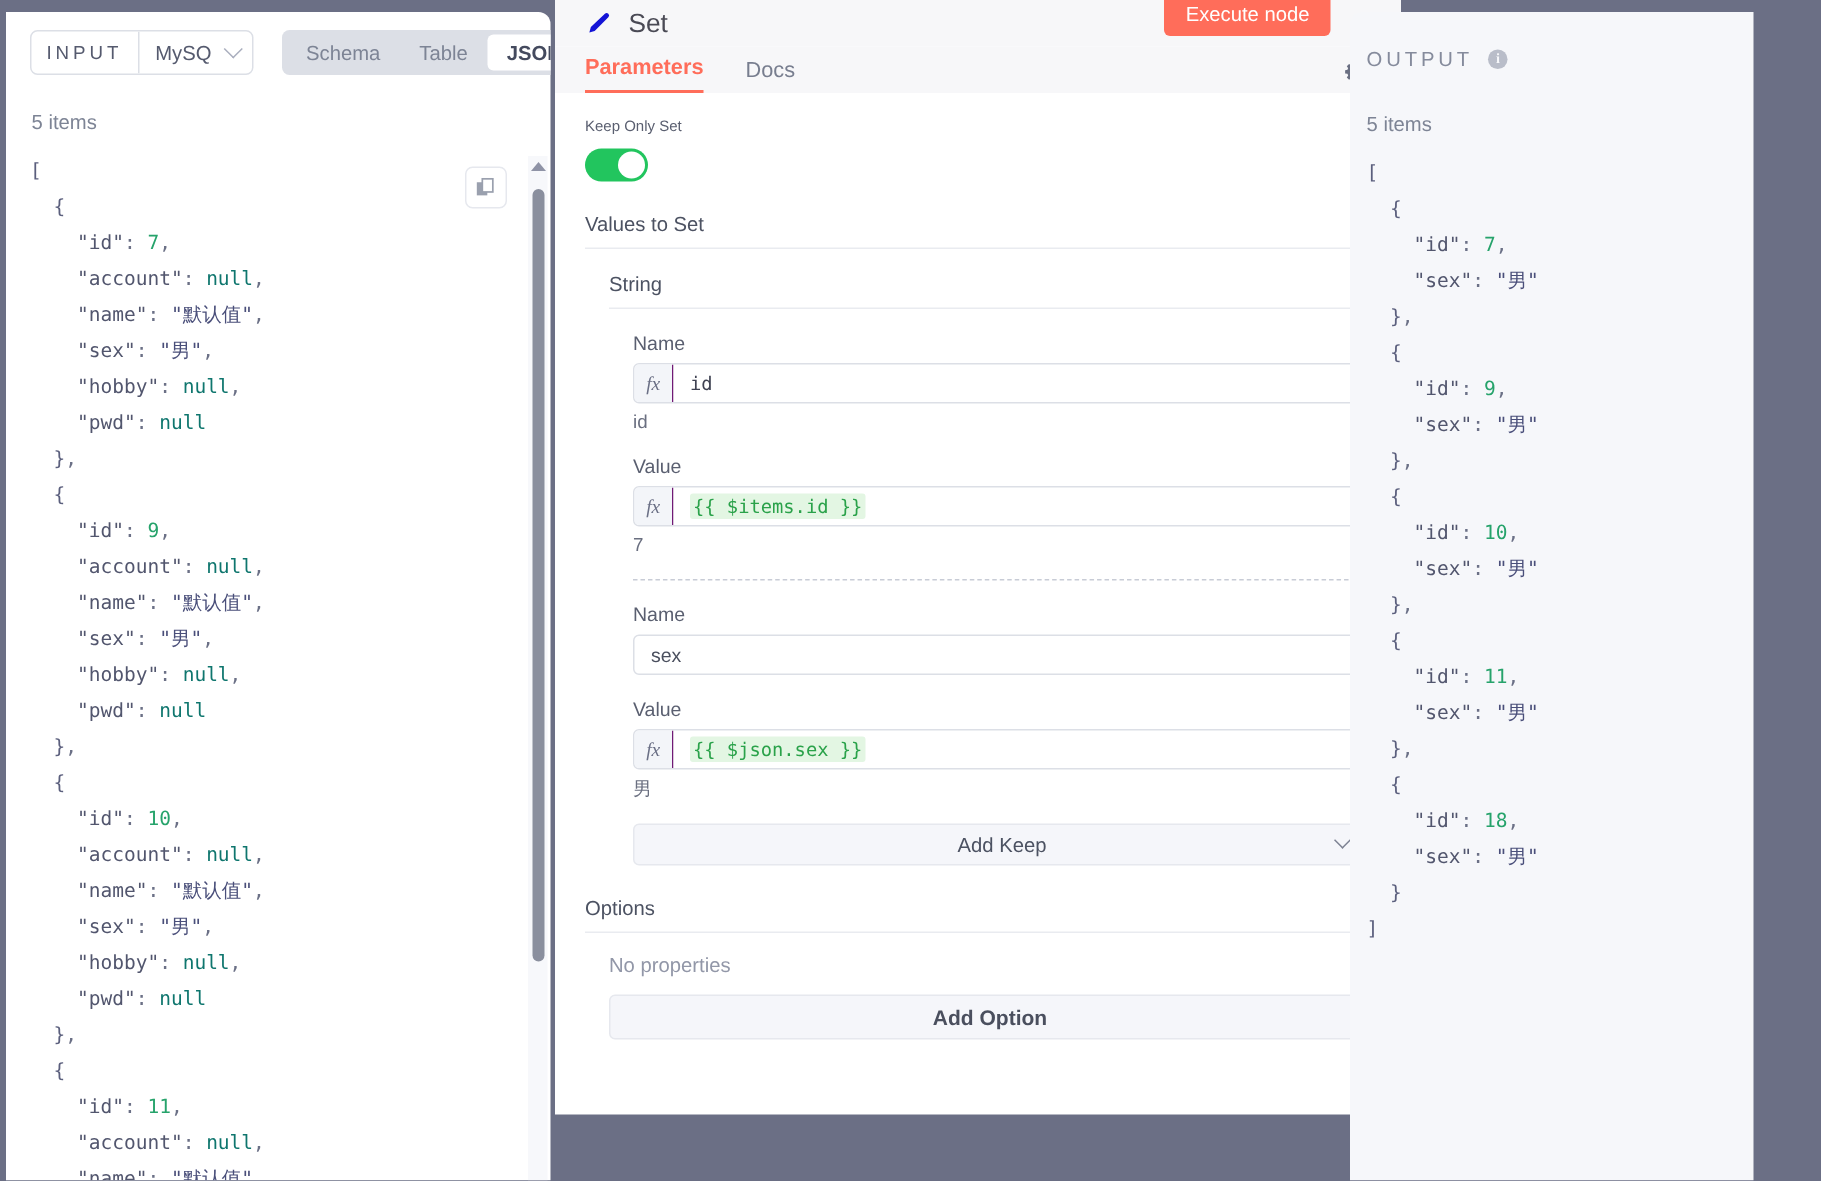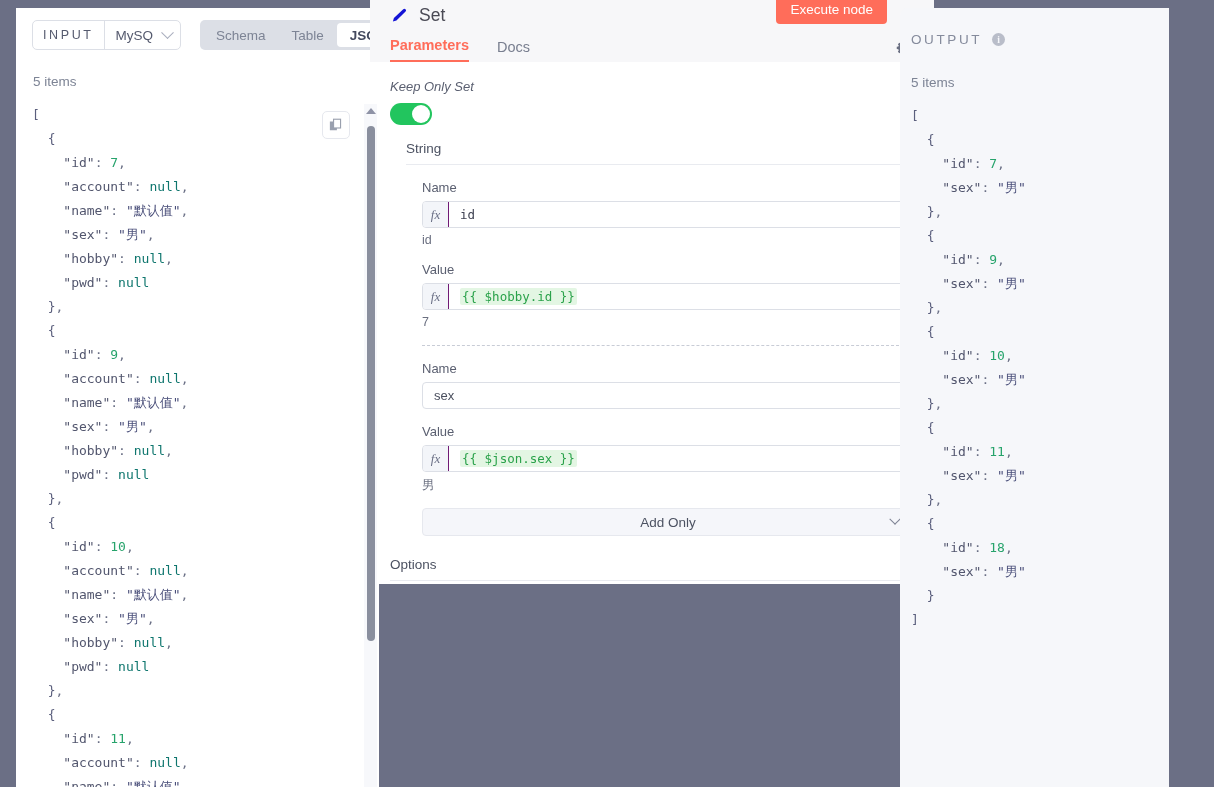--- a/index.html
+++ b/index.html
@@ -16,21 +16,21 @@
   #app {
     position: relative;
     width: 1214px;
     height: 787px;
     background: #6b6f85;
   }
 
   
   #input-panel {
     position: absolute;
-    left: 16px; top: 8px;
+    left: 4px; top: 8px;
     width: 363px;
     height: 779px;
     background: #ffffff;
     border-top-right-radius: 8px;
     overflow: hidden;
   }
 
   .input-toolbar {
     position: absolute;
     left: 16px; top: 12px;
@@ -160,21 +160,21 @@
     background: #8a8f9e;
     border-radius: 5px;
     cursor: pointer;
   }
 
   
   #node-panel {
     position: absolute;
     left: 370px; top: 0;
     width: 564px;
-    height: 584px;
+    height: 743px;
     background: #ffffff;
     overflow: hidden;
   }
 
   .node-header {
     position: relative;
     height: 31px;
     background: #f7f7f9;
     display: flex;
     align-items: center;
@@ -227,23 +227,22 @@
     cursor: pointer;
     display:flex;
   }
 
   .params-body {
     position: relative;
     padding: 0 20px 0 20px;
   }
 
   .field-label {
-    font-size: 13px;
+    font-size: 10px;
     color: #5a5f70;
-    font-style: italic;
   }
 
   .kos-label { margin-top: 17px; }
 
   .toggle {
     margin-top: 9px;
     width: 42px; height: 22px;
     background: #22c55e;
     border-radius: 11px;
     position: relative;
@@ -528,20 +527,21 @@
       </span>
     </div>
 
     <div class="params-body">
 
       <div class="field-label kos-label">Keep Only Set</div>
       <div class="toggle">
         <div class="toggle-knob"></div>
       </div>
 
+      <div class="section-head">Values to Set</div>
 
       <div class="indent-1">
         <div class="sub-head">String</div>
 
         <div class="indent-1">
 
           <div>
             <div class="lbl">Name</div>
             <div class="inp-wrap">
               <div class="fx-box">fx</div>
@@ -552,21 +552,21 @@
                   <path d="M1.5 10.5v-4M1.5 10.5h4M1.5 10.5 5.2 6.8" stroke="#8b90a0" stroke-width="1.2" fill="none"></path>
                 </svg>
               </div>
             </div>
             <div class="hint">id</div>
 
             <div class="lbl">Value</div>
             <div class="inp-wrap">
               <div class="fx-box">fx</div>
               <div class="inp-text">
-                <span class="expr-chip">{{ $hobby.id }}</span>
+                <span class="expr-chip">{{ $items.id }}</span>
               </div>
               <div class="expand-box">
                 <svg width="11" height="11" viewBox="0 0 12 12" aria-hidden="true">
                   <path d="M10.5 1.5v4M10.5 1.5h-4M10.5 1.5 6.8 5.2" stroke="#8b90a0" stroke-width="1.2" fill="none"></path>
                   <path d="M1.5 10.5v-4M1.5 10.5h4M1.5 10.5 5.2 6.8" stroke="#8b90a0" stroke-width="1.2" fill="none"></path>
                 </svg>
               </div>
             </div>
             <div class="hint">7</div>
           </div>
@@ -589,21 +589,21 @@
                 <svg width="11" height="11" viewBox="0 0 12 12" aria-hidden="true">
                   <path d="M10.5 1.5v4M10.5 1.5h-4M10.5 1.5 6.8 5.2" stroke="#8b90a0" stroke-width="1.2" fill="none"></path>
                   <path d="M1.5 10.5v-4M1.5 10.5h4M1.5 10.5 5.2 6.8" stroke="#8b90a0" stroke-width="1.2" fill="none"></path>
                 </svg>
               </div>
             </div>
             <div class="hint">男</div>
           </div>
 
           <div class="add-btn">
-            <span>Add Only</span>
+            <span>Add Keep</span>
             <span class="chev2"></span>
           </div>
         </div>
       </div>
 
       <div class="section-head">Options</div>
 
       <div class="indent-1">
         <div class="noprops">No properties</div>
         <div class="add-option-btn">Add Option</div>

